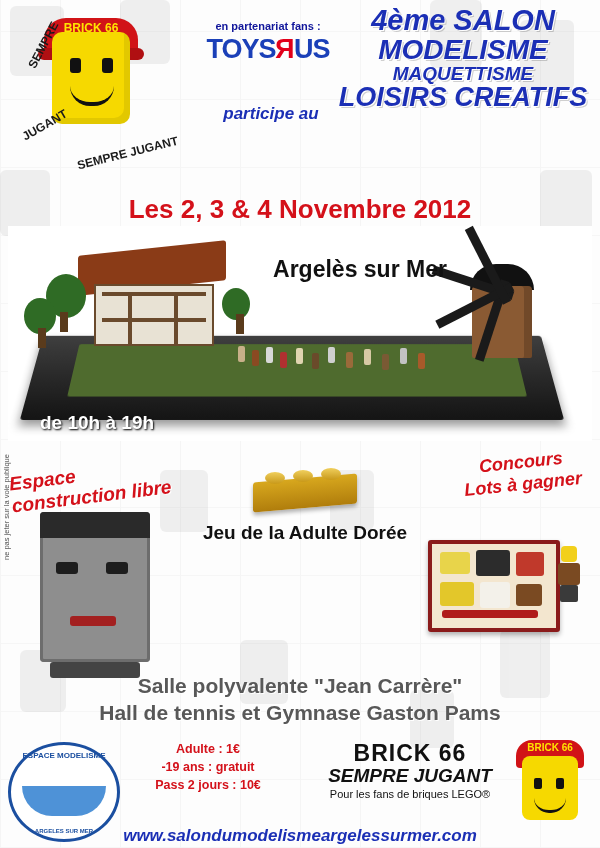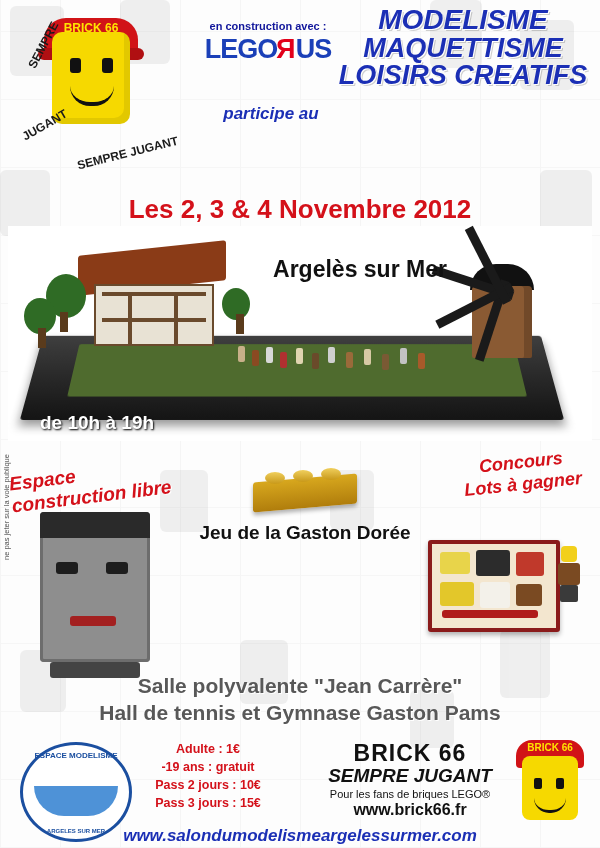--- a/index.html
+++ b/index.html
@@ -83,21 +83,21 @@
     position:absolute;left:330px;top:6px;width:266px;text-align:center;
   }
   .title div{
     font-weight:bold;font-style:italic;
     color:#1b2fb5;
     text-shadow:1px 1px 0 #fff, 2px 2px 0 rgba(0,0,0,.18);
     line-height:1.02;
   }
   .t1{font-size:29px;}
   .t2{font-size:28px;}
-  .t3{font-size:27px;}
+  .t3{font-size:19px;}
   .t4{font-size:27px;}
   .participe{
     position:absolute;left:186px;top:104px;width:170px;text-align:center;
     color:#1b2fb5;font-weight:bold;font-size:17px;font-style:italic;
     text-shadow:1px 1px 0 #fff;
   }
   .dates{
     position:absolute;left:0;right:0;top:194px;text-align:center;
     color:#d4111a;font-weight:bold;font-size:26px;
     text-shadow:1px 1px 0 #fff;
@@ -251,21 +251,21 @@
   .fl-cap-t{position:absolute;left:4px;top:9px;width:68px;text-align:center;color:#ffe400;font-weight:bold;font-size:10px;line-height:10px;}
   .fl-eye{position:absolute;width:8px;height:11px;background:#111;border-radius:2px;top:44px;}
   .fl-eye.l{left:22px}.fl-eye.r{left:44px}
   .fl-mouth{position:absolute;left:22px;top:64px;width:32px;height:12px;border-bottom:3px solid #111;border-radius:0 0 16px 16px;}
 
   .site{
     position:absolute;left:0;right:0;top:826px;text-align:center;
     color:#1b2fb5;font-weight:bold;font-size:17px;font-style:italic;
   }
   .espace-modelisme{
-    position:absolute;left:20px;top:742px;width:112px;height:100px;
+    position:absolute;left:8px;top:742px;width:112px;height:100px;
   }
   .em-circle{
     position:absolute;inset:0;border:3px solid #1b4fa0;border-radius:50%;
     background:#ffffff;
   }
   .em-txt-top{
     position:absolute;left:0;top:9px;width:112px;text-align:center;
     font-size:8px;font-weight:bold;color:#1b4fa0;
   }
   .em-txt-bot{
@@ -309,27 +309,28 @@
     <div class="logo-head"></div>
     <div class="logo-eye l"></div>
     <div class="logo-eye r"></div>
     <div class="logo-mouth"></div>
     <div class="arc-text arc-1">SEMPRE</div>
     <div class="arc-text arc-2">JUGANT</div>
     <div class="arc-text arc-3">SEMPRE JUGANT</div>
   </div>
 
   <div class="partner">
-    <div class="partner-line">en construction avec :</div>
+    <div class="partner-line">en partenariat fans :</div>
     <div class="toys">
-      <span class="u">LEGO</span><span class="r">R</span><span class="u">US</span>
+      <span class="u">TOYS</span><span class="r">R</span><span class="u">US</span>
     </div>
   </div>
 
   <div class="title">
+    <div class="t1">4ème SALON</div>
     <div class="t2">MODELISME</div>
     <div class="t3">MAQUETTISME</div>
     <div class="t4">LOISIRS CREATIFS</div>
   </div>
   <div class="participe">participe au</div>
 
   <div class="dates">Les 2, 3 &amp; 4 Novembre 2012</div>
 
   <div class="photo">
     <div class="diorama">
@@ -396,21 +397,21 @@
     <div class="mh-base"></div>
   </div>
 
   <div class="gold-brick">
     <div class="gb-top"></div>
     <div class="gb-stud" style="left:12px;top:2px"></div>
     <div class="gb-stud" style="left:40px;top:0px"></div>
     <div class="gb-stud" style="left:68px;top:-2px"></div>
   </div>
 
-  <div class="jeu">Jeu de la Gaston Dorée</div>
+  <div class="jeu">Jeu de la Adulte Dorée</div>
 
   <div class="concours">
     <div>Concours</div>
     <div>Lots à gagner</div>
   </div>
 
   <div class="giftbox">
     <div class="gb-item" style="left:8px;top:8px;width:30px;height:22px;background:#e8d44a"></div>
     <div class="gb-item" style="left:44px;top:6px;width:34px;height:26px;background:#2c2c2c"></div>
     <div class="gb-item" style="left:84px;top:8px;width:28px;height:24px;background:#c0392b"></div>
@@ -429,28 +430,26 @@
 
   <div class="venue">
     <div>Salle polyvalente "Jean Carrère"</div>
     <div>Hall de tennis et Gymnase Gaston Pams</div>
   </div>
 
   <div class="prices">
     <div>Adulte : 1€</div>
     <div>-19 ans : gratuit</div>
     <div>Pass 2 jours : 10€</div>
-    <div>Pass 3 jours : 15€</div>
   </div>
 
   <div class="brick66-foot">
     <div class="bf-1">BRICK 66</div>
     <div class="bf-2">SEMPRE JUGANT</div>
     <div class="bf-3">Pour les fans de briques LEGO®</div>
-    <div class="bf-4">www.brick66.fr</div>
   </div>
 
   <div class="foot-logo">
     <div class="fl-cap"></div>
     <div class="fl-cap-t">BRICK 66</div>
     <div class="fl-head"></div>
     <div class="fl-eye l"></div>
     <div class="fl-eye r"></div>
     <div class="fl-mouth"></div>
   </div>

